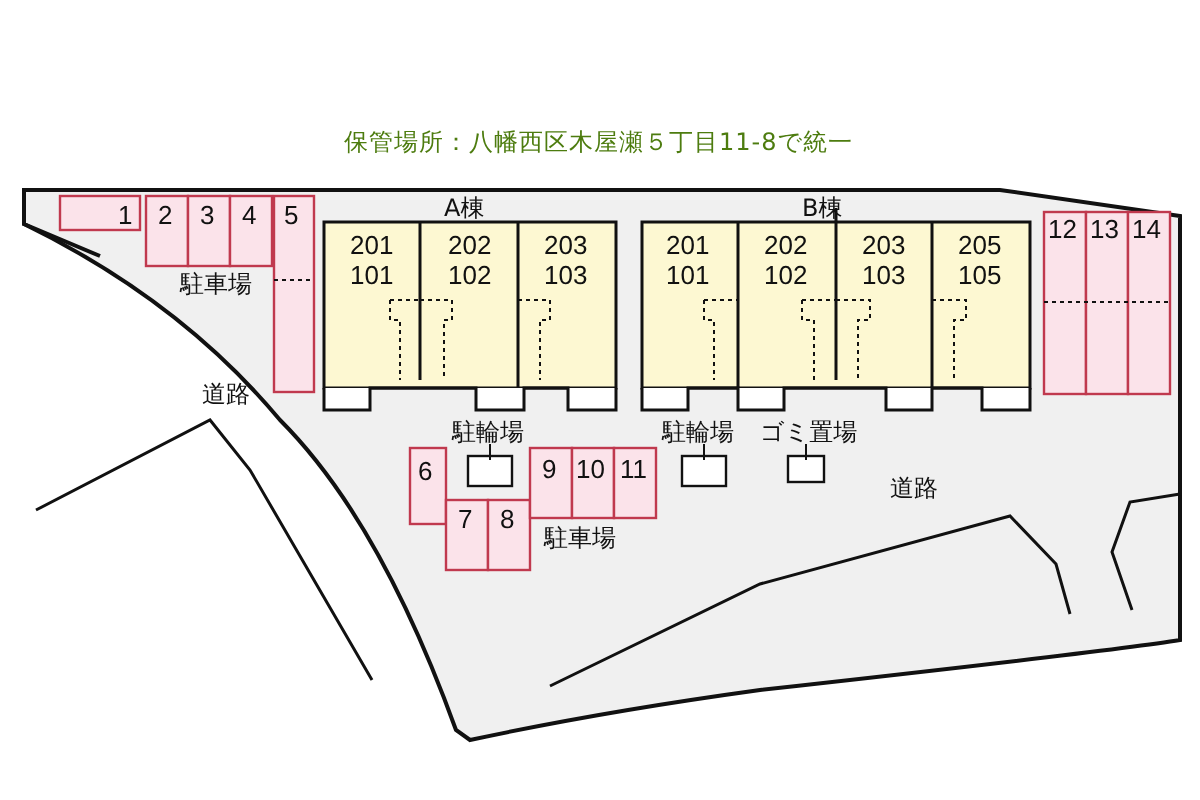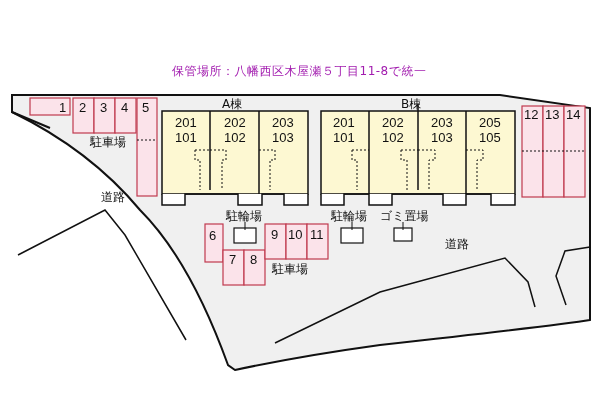--- a/index.html
+++ b/index.html
@@ -1,17 +1,17 @@
 <!DOCTYPE html>
 <html><head>
 <meta charset="utf-8">
 <style>
   html, body { margin: 0; padding: 0; background: #ffffff; }
   body { width: 600px; height: 400px; position: relative; overflow: hidden; font-family: "DejaVu Sans", sans-serif; }
-  .title { position: absolute; left: 172px; top: 63px; font-size: 12px; color: #a21caf; letter-spacing: 0.5px; white-space: nowrap; }
+  .title { position: absolute; left: 172px; top: 63px; font-size: 12px; color: #4d7c0f; letter-spacing: 0.5px; white-space: nowrap; }
   svg { position: absolute; left: 0; top: 0; }
   .num { font-family: "Liberation Sans", sans-serif; fill: #111; font-size: 13px; }
   .jp { font-family: "DejaVu Sans", sans-serif; fill: #111; font-size: 12px; }
 </style>
 </head>
 <body>
 
 <div class="title">保管場所：八幡西区木屋瀬５丁目11-8で統一</div>
 
 <svg width="600" height="400" viewBox="0 0 600 400">

